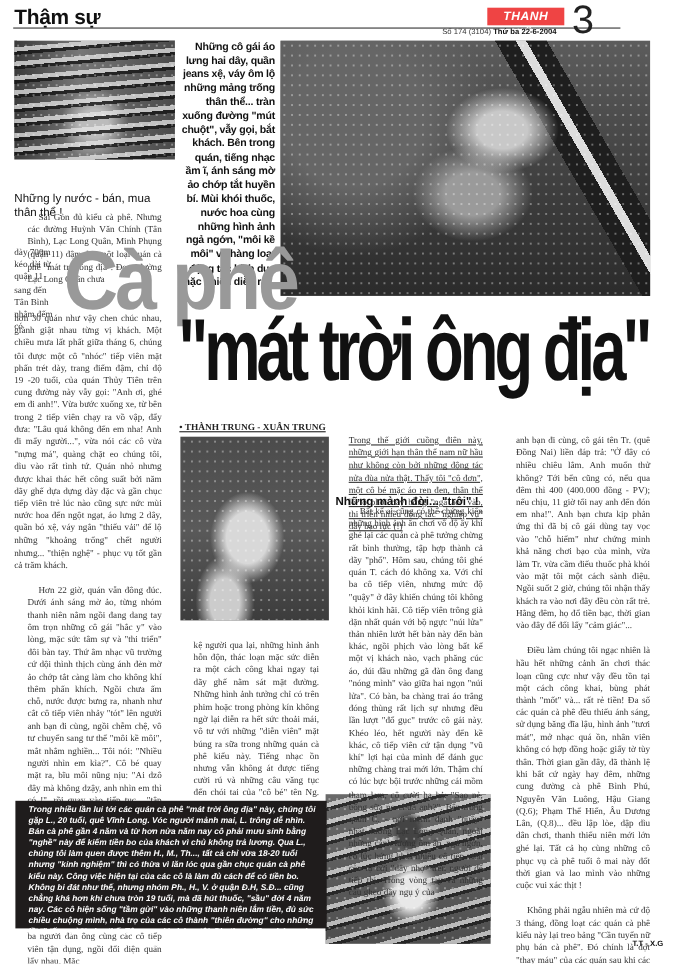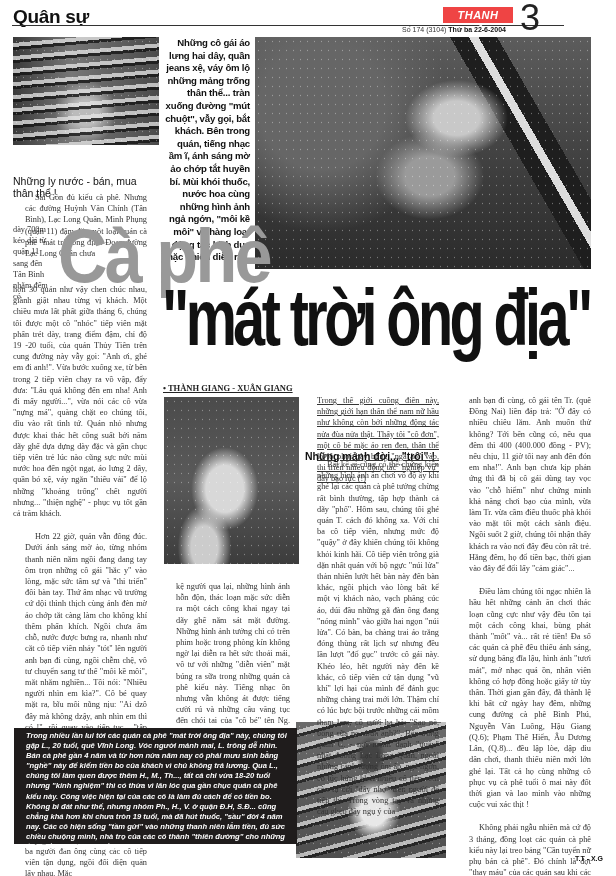--- a/index.html
+++ b/index.html
@@ -56,21 +56,21 @@
   .sub2{left:305px;top:450px;width:146px;font-weight:bold;font-size:10.5px;}
   .col3b{left:305px;top:447px;width:146px;}
   .col4{left:457px;top:383px;width:146px;}
   .signoff{left:575px;top:855px;font-family:"Liberation Sans",sans-serif;font-weight:bold;font-size:7px;color:#111;}
   .box{left:14px;top:728px;width:283px;height:116px;background:#1f1c1c;}
   .box-text{left:26px;top:731px;width:265px;font-family:"Liberation Sans",sans-serif;font-style:italic;font-weight:bold;font-size:7.6px;line-height:10.1px;color:#fff;}
 </style>
 </head>
 <body>
 
-<div class="abs section-title">Quân sự</div>
+<div class="abs section-title">Thậm sự</div>
 <div class="abs header-rule"></div>
 <div class="abs masthead">THANH NIÊN</div>
 <div class="abs page-num">3</div>
 <div class="abs issue">
   <span>Số 174 (3104)</span>
   <b>Thứ ba 22-6-2004</b>
 </div>
 
 <div class="abs photo photo-1">
     <div class="grain"></div>
@@ -95,21 +95,21 @@
 
 <div class="abs title-ca">Cà phê</div>
 <div class="abs title-mat">"mát trời ông địa"</div>
 
 <div class="abs body col1b" style="top:272px;">
   <p style="text-indent:0;margin-left:0;">hơn 30 quán như vậy chen chúc nhau, giành giật nhau từng vị khách. Một chiều mưa lất phất giữa tháng 6, chúng tôi được một cô "nhóc" tiếp viên mặt phấn trét dày, trang điểm đậm, chỉ độ 19 -20 tuổi, của quán Thủy Tiên trên cung đường này vẫy gọi: "Anh ơi, ghé em đi anh!". Vừa bước xuống xe, từ bên trong 2 tiếp viên chạy ra vồ vập, đẩy đưa: "Lâu quá không đến em nha! Anh đi mấy người...", vừa nói các cô vừa "nựng má", quàng chặt eo chúng tôi, dìu vào rất tình tứ. Quán nhỏ nhưng được khai thác hết công suất bởi năm dãy ghế dựa dựng dày đặc và gần chục tiếp viên trẻ lúc nào cũng sực nức mùi nước hoa đến ngột ngạt, áo lưng 2 dây, quần bó xệ, váy ngắn "thiếu vải" để lộ những "khoảng trống" chết người nhưng... "thiện nghệ" - phục vụ tốt gần cả trăm khách.</p>
   <p>Hơn 22 giờ, quán vẫn đông đúc. Dưới ánh sáng mờ ảo, từng nhóm thanh niên nằm ngồi đang dang tay ôm trọn những cô gái "hắc y" vào lòng, mặc sức tâm sự và "thi triển" đôi bàn tay. Thứ âm nhạc vũ trường cứ dội thình thịch cùng ánh đèn mờ ảo chớp tắt càng làm cho không khí thêm phấn khích. Ngồi chưa ấm chỗ, nước được bưng ra, nhanh như cắt cô tiếp viên nhảy "tót" lên người anh bạn đi cùng, ngồi chễm chệ, vô tư chuyển sang tư thế "môi kề môi", mắt nhắm nghiền... Tôi nói: "Nhiều người nhìn em kìa?". Cô bé quay mặt ra, bĩu môi nũng nịu: "Ai dzô đây mà không dzậy, anh nhìn em thì có !", rồi quay vào tiếp tục... "tập hai"!</p>
   <p>Ngồi phía trước chúng tôi là một anh chàng dáng dân chơi: tóc dài bành trai, ngồi buông thõng hai chân, chốc chốc lại tham lam đưa bàn tay "thám hiểm" bất cứ một cô nào đi ngang qua dù trong lòng anh ta đang chễm chệ một em trẻ măng. Dãy ghế cuối quán được một nhóm ba người đàn ông cùng các cô tiếp viên tận dụng, ngồi đối diện quấn lấy nhau. Mặc</p>
 </div>
 
-<div class="abs byline">• THÀNH GIANG - XUÂN GIANG</div>
+<div class="abs byline">• THÀNH TRUNG - XUÂN TRUNG</div>
 
 <div class="abs body col2">
   <p style="text-indent:0;">kệ người qua lại, những hình ảnh hỗn độn, thác loạn mặc sức diễn ra một cách công khai ngay tại dãy ghế nằm sát mặt đường. Những hình ảnh tưởng chỉ có trên phim hoặc trong phòng kín không ngờ lại diễn ra hết sức thoải mái, vô tư với những "diễn viên" mặt búng ra sữa trong những quán cà phê kiểu này. Tiếng nhạc ồn nhưng vẫn không át được tiếng cười rú và những câu văng tục đến chói tai của "cô bé" tên Ng. độ chừng 17 tuổi. Hạt dưa vung vãi khắp sàn, thuốc lá không chỉ được hút bởi những thanh niên mà cả những cô phục vụ trẻ măng và thả khói kiểu "bắt cần đời".</p>
 </div>
 
 <div class="abs body col3a">
   <p style="text-indent:0;">Trong thế giới cuồng điên này, những giới hạn thân thể nam nữ hầu như không còn bởi những động tác nửa đùa nửa thật. Thấy tôi "cô đơn", một cô bé mặc áo ren đen, thân thể lồ lộ phơi bày bổng "ngã ào" vào, thi triển nhiều động tác "nghiệp vụ" đầy bạo lực (!)</p>
 </div>
 <div class="abs subhead sub2">Những mảnh đời... "trôi" !</div>
 <div class="abs body col3b">

